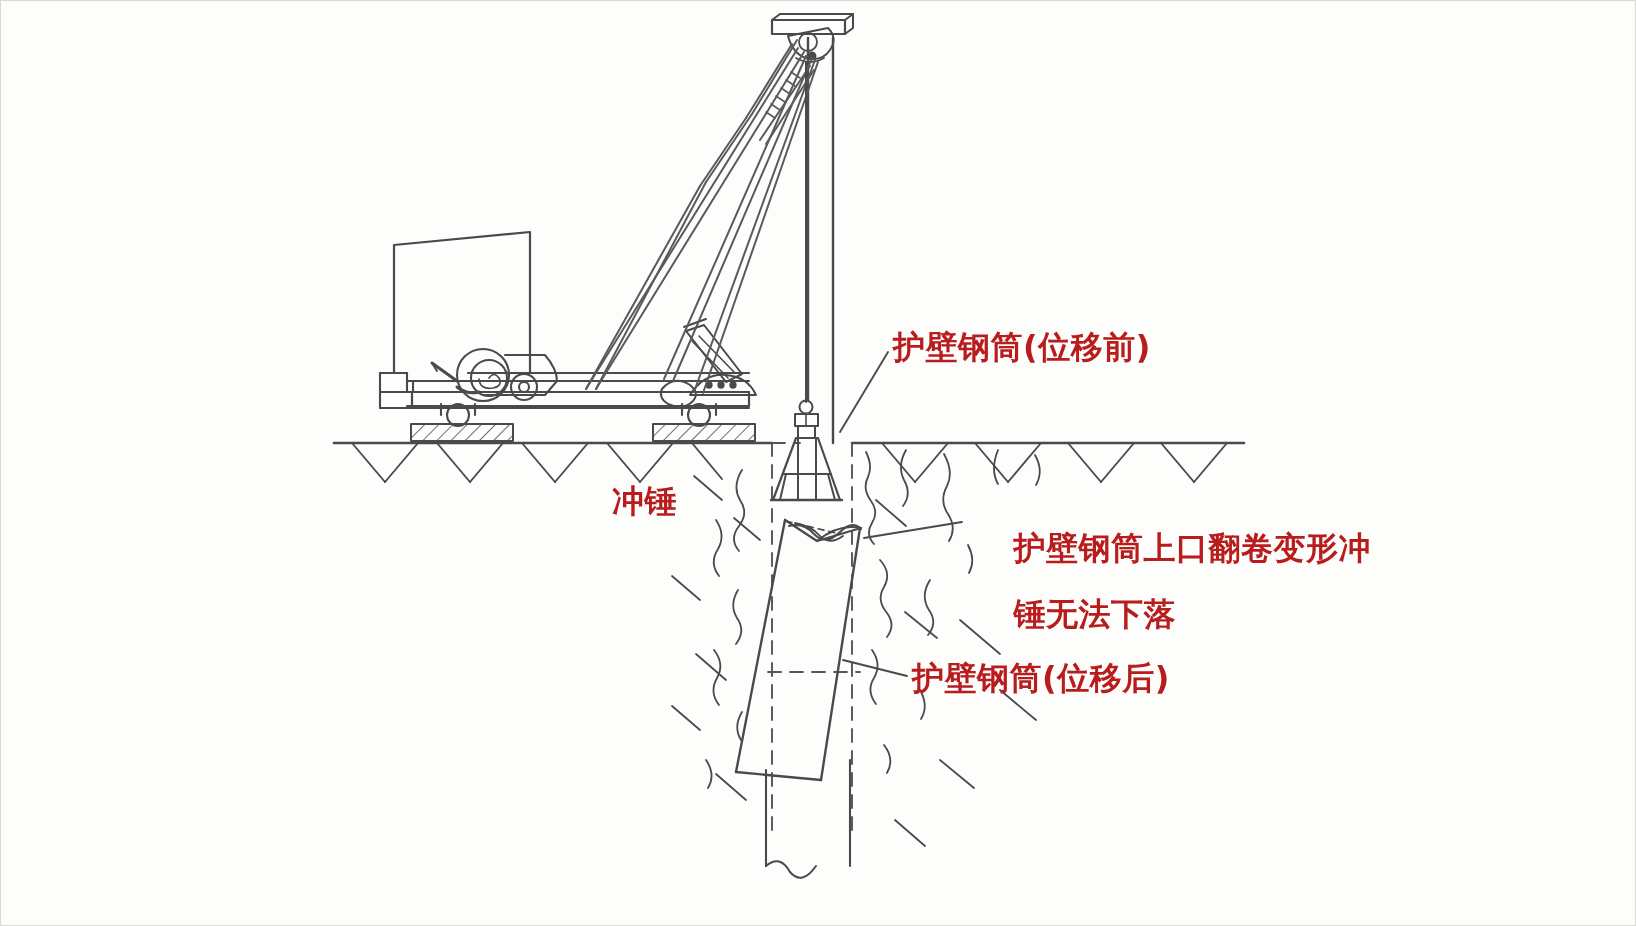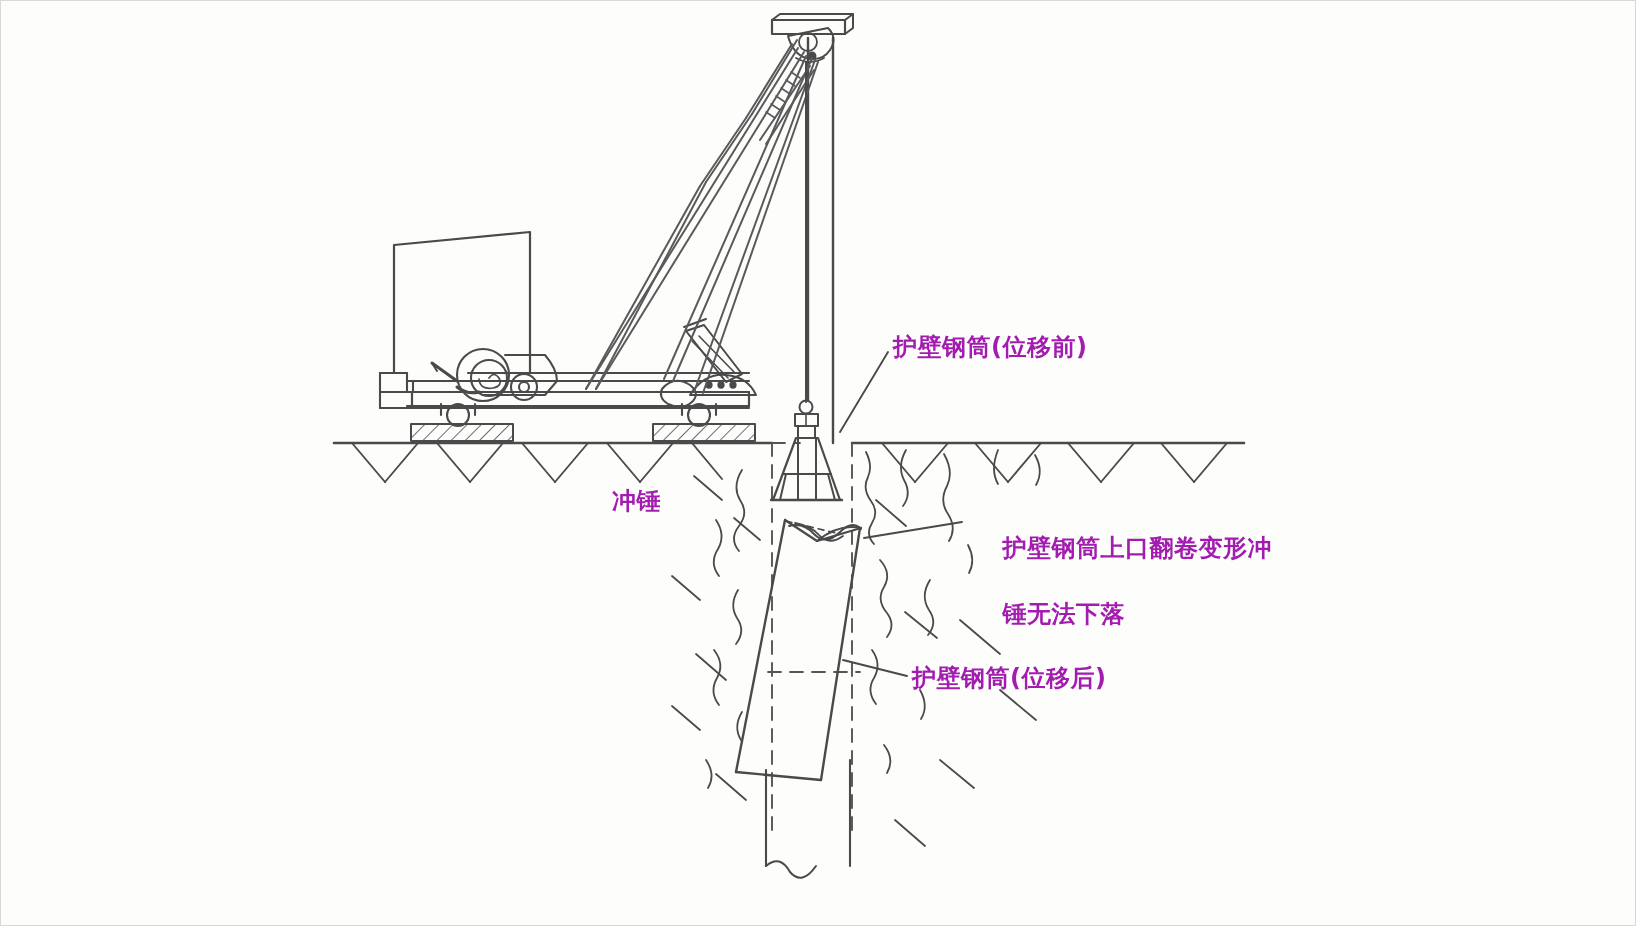--- a/index.html
+++ b/index.html
@@ -19,22 +19,22 @@
   }
   #figure {
     position: absolute;
     left: 0;
     top: 0;
     width: 1636px;
     height: 926px;
   }
   .lbl {
     position: absolute;
-    color: #a21caf;
-    font-size: 24px;
+    color: #b91c1c;
+    font-size: 32px;
     line-height: 33px;
     letter-spacing: 0.5px;
     white-space: pre;
     font-family: "DejaVu Sans", "Liberation Sans", sans-serif;
     font-weight: 600;
   }
   #label-casing-before { left: 893px; top: 331px; }
   #label-hammer       { left: 612px; top: 485px; }
   #label-deform       { left: 967px; top: 499px; }
   #label-casing-after { left: 912px; top: 662px; }

